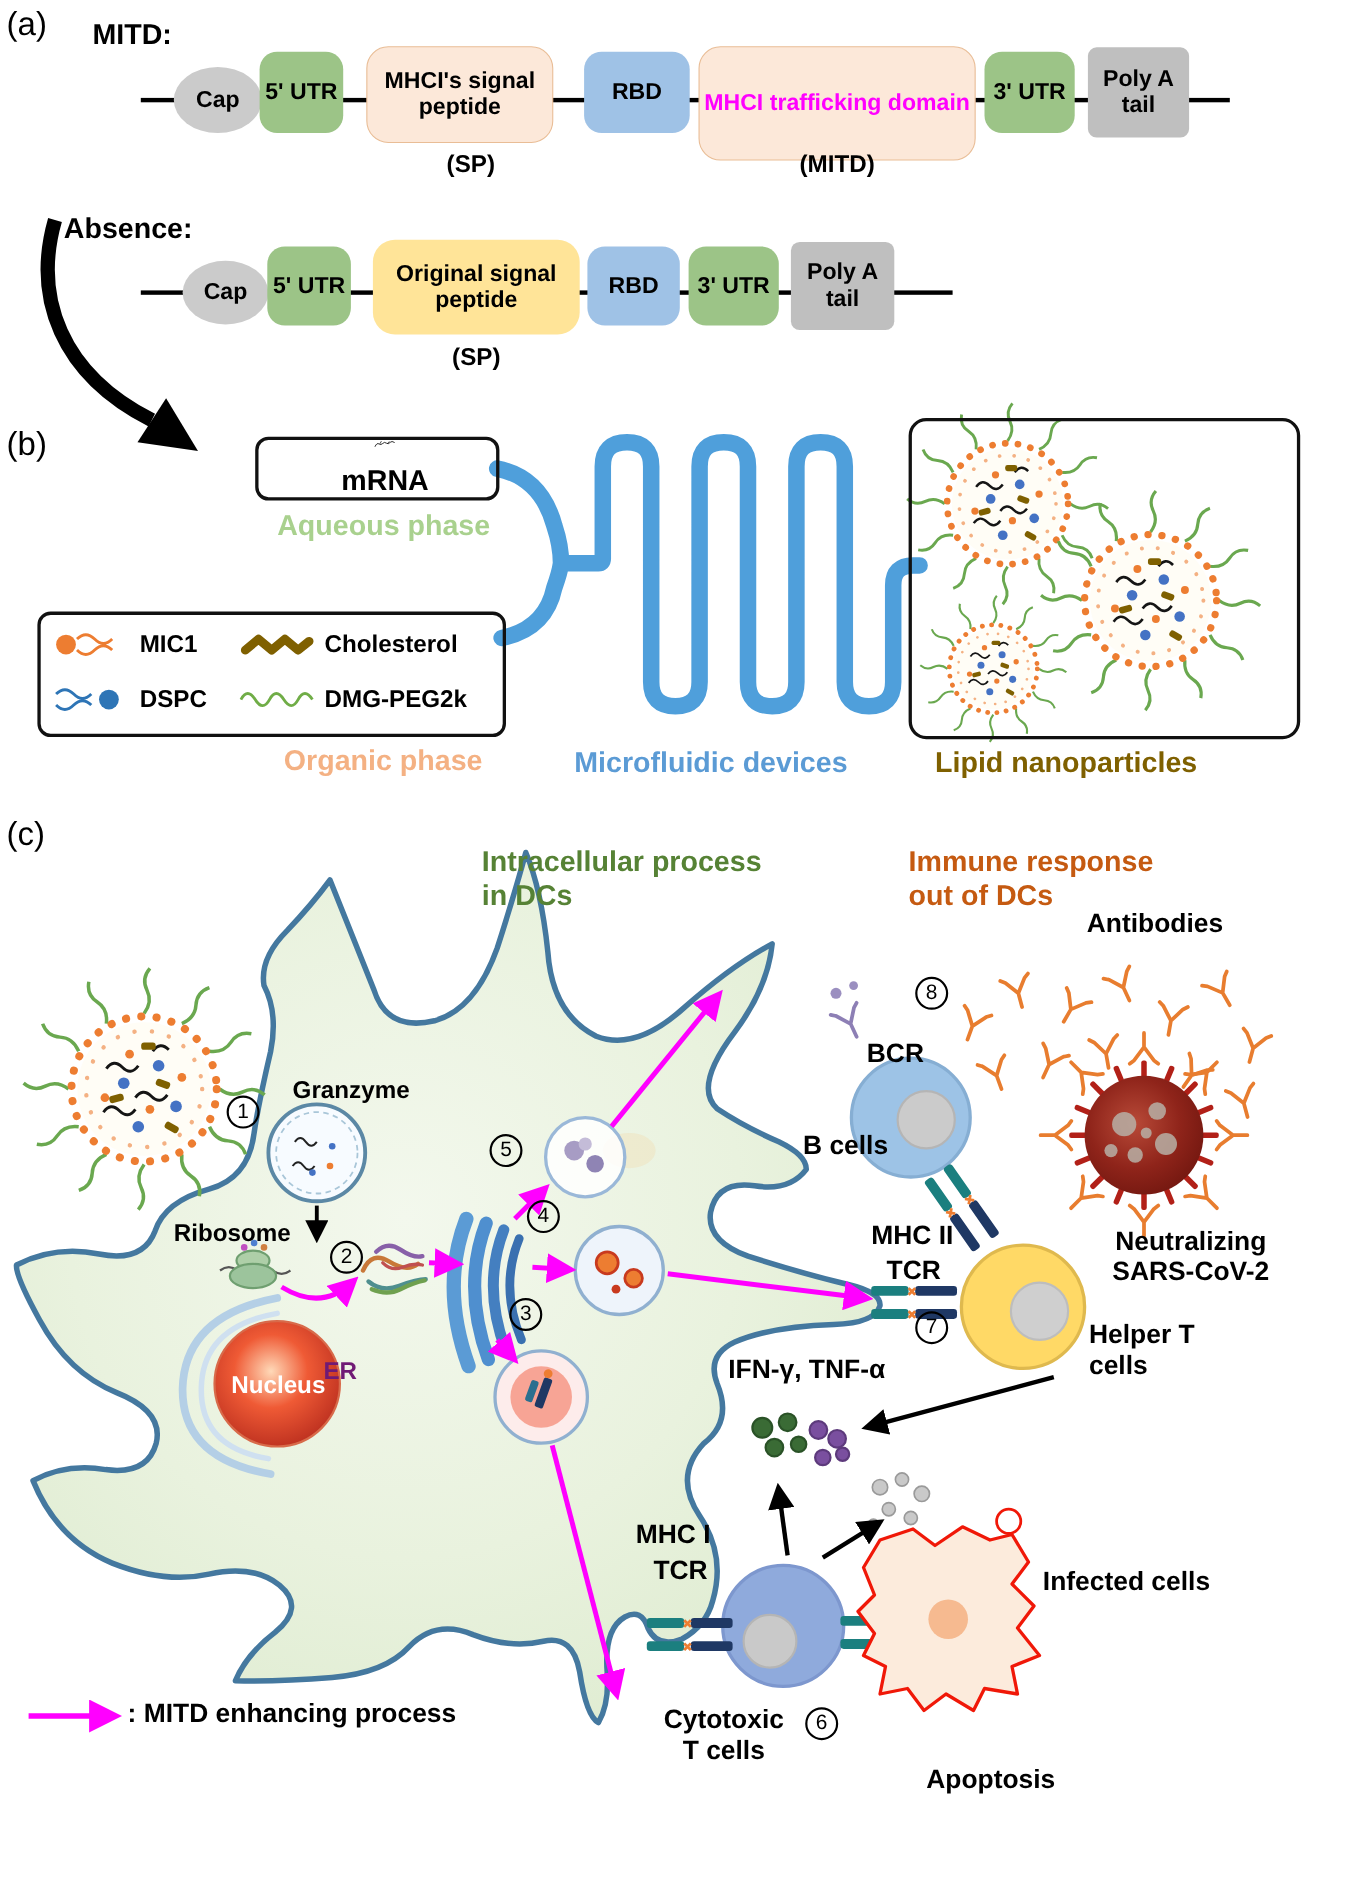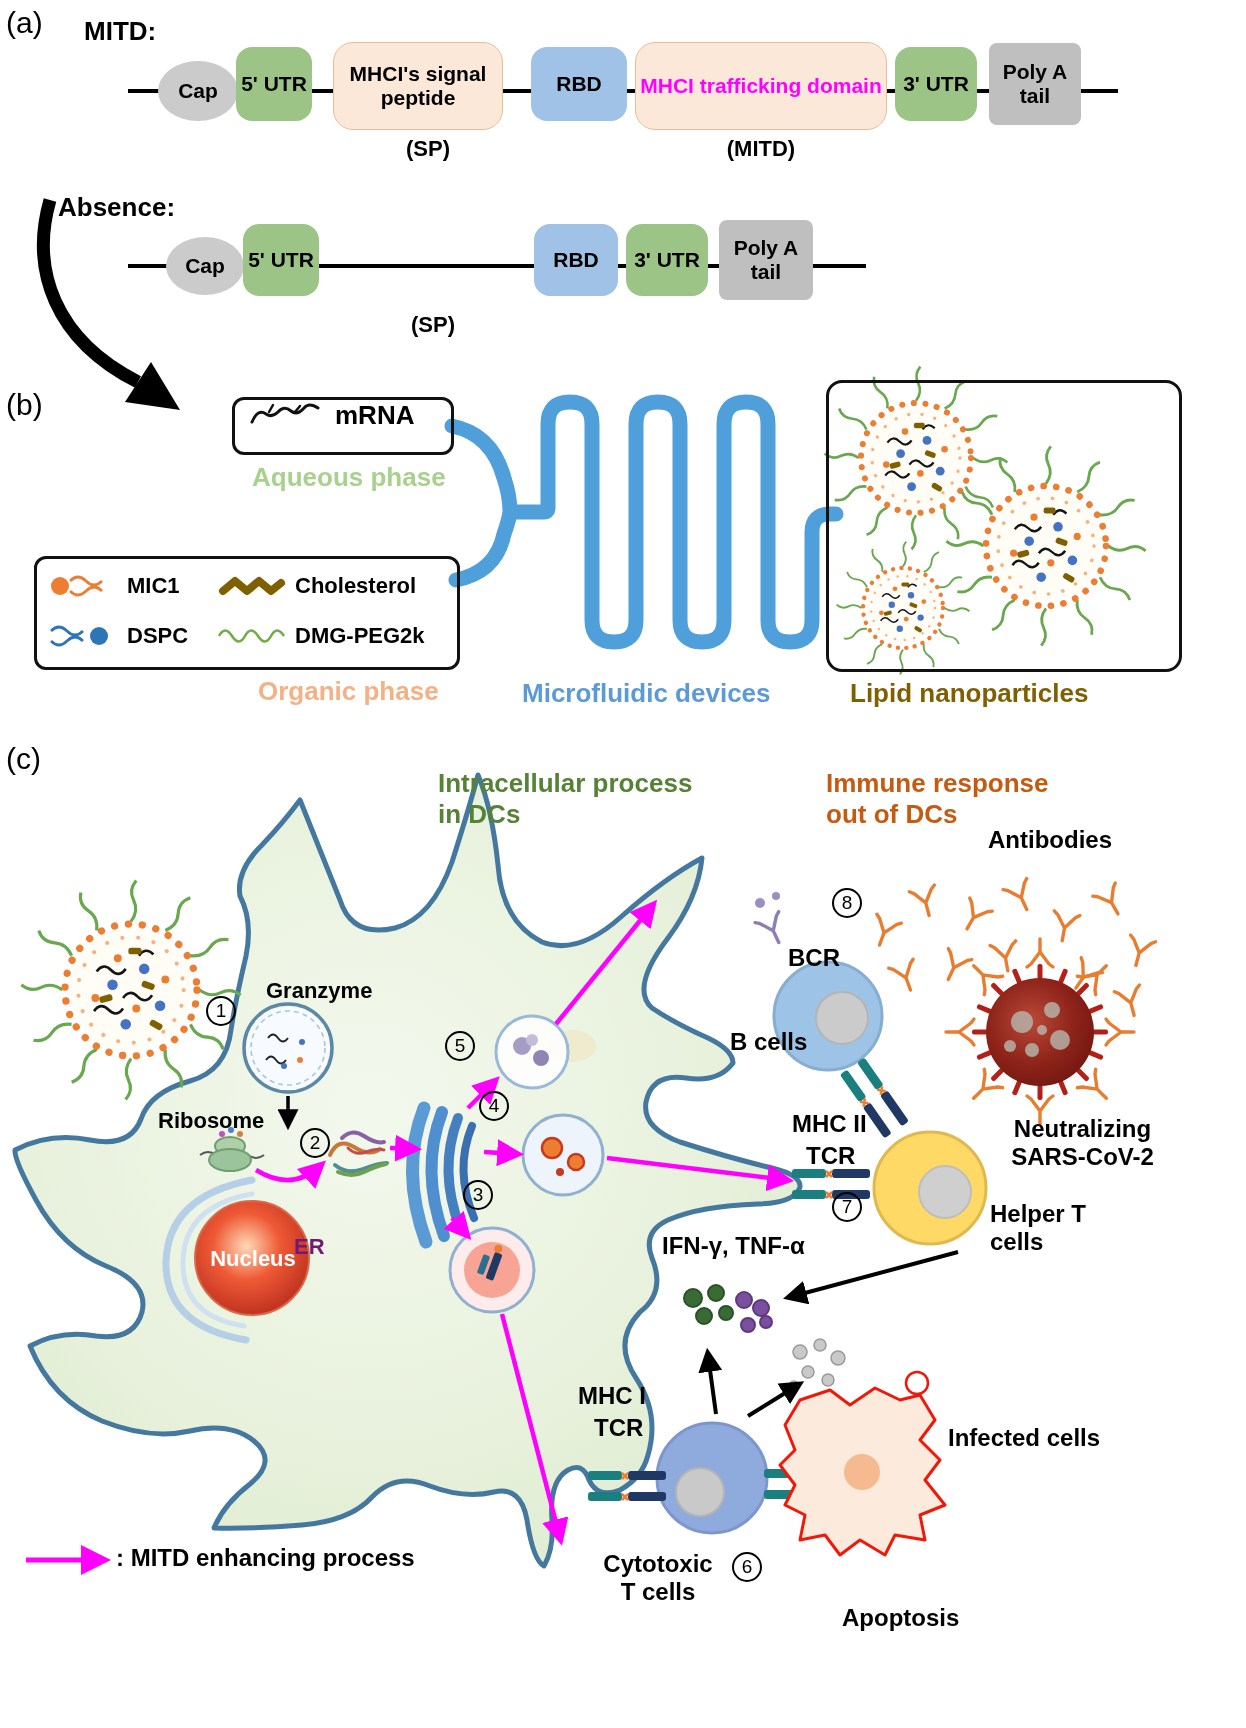--- a/index.html
+++ b/index.html
@@ -10,21 +10,21 @@
   .seclabel { position:absolute; z-index:3; font-weight:700; font-size:26px; color:#000; }
   .hline { position:absolute; z-index:1; height:4px; background:#000; }
   .block { position:absolute; z-index:2; display:flex; align-items:center; justify-content:center;
            text-align:center; font-weight:700; font-size:21px; line-height:1.15; color:#000; }
   .sub { position:absolute; z-index:3; font-weight:700; font-size:22px; text-align:center; color:#000; }
   .lbl { position:absolute; z-index:3; font-weight:700; font-size:24px; color:#000; }
   .prel { white-space:pre-line; }
   .step { position:absolute; z-index:3; width:30px; height:30px; border:2px solid #000; border-radius:50%;
           font-size:19px; text-align:center; line-height:26px; color:#000; background:rgba(255,255,255,.0); }
   .obox { position:absolute; z-index:2; border:3.5px solid #111; border-radius:16px; background:transparent; }
-  .mrnabox { display:flex; gap:12px; padding-left:14px; }
+  .mrnabox { display:flex; align-items:center; gap:12px; padding-left:14px;flex-direction:column; }
 </style>
 </head>
 <body>
 
 <div id="stage">
 
 <svg id="art" width="1246" height="1728" viewBox="0 0 1246 1728">
   <defs>
     <marker id="mk-m" viewBox="0 0 10 10" refX="7" refY="5" markerWidth="6" markerHeight="6" orient="auto">
       <path d="M0 0 L10 5 L0 10 Z" fill="#ff00ff"></path>
@@ -355,30 +355,31 @@
 </svg>
 
 <div class="ptag" style="left:6px; top:6px">(a)</div>
 <div class="seclabel" style="left:84px; top:16px">MITD:</div>
 
 <div class="hline" style="left:128px; top:89px; width:990px"></div>
 <div class="block" style="left:158px; top:61px; width:80px; height:60px; background:#cbcbcb; border-radius:50%">Cap</div>
 <div class="block" style="left:236px; top:47px; width:76px; height:74px; background:#9cc487; border-radius:16px">5' UTR</div>
 <div class="block" style="left:333px; top:42px; width:170px; height:88px; background:#fce8d9; border:1.5px solid #e9bd96; border-radius:20px">MHCI's signal peptide</div>
 <div class="block" style="left:531px; top:47px; width:96px; height:74px; background:#9fc2e6; border-radius:16px">RBD</div>
-<div class="block" style="left:635px; top:42px; width:252px; height:88px; background:#fce8d9; border:1.5px solid #e9bd96; border-radius:20px; color:#ff00ff">MHCI trafficking domain</div>
+<div class="block" style="left:635px; top:42px; width:252px; height:104px; background:#fce8d9; border:1.5px solid #e9bd96; border-radius:20px; color:#ff00ff">MHCI trafficking domain</div>
 <div class="block" style="left:895px; top:47px; width:82px; height:74px; background:#9cc487; border-radius:16px">3' UTR</div>
 <div class="block" style="left:989px; top:43px; width:92px; height:82px; background:#bfbfbf; border-radius:8px">Poly A tail</div>
 <div class="sub" style="left:333px; top:136px; width:190px">(SP)</div>
 <div class="sub" style="left:635px; top:136px; width:252px">(MITD)</div>
 
 <div class="seclabel" style="left:58px; top:192px">Absence:</div>
 <div class="hline" style="left:128px; top:264px; width:738px"></div>
 <div class="block" style="left:166px; top:237px; width:78px; height:58px; background:#cbcbcb; border-radius:50%">Cap</div>
 <div class="block" style="left:243px; top:224px; width:76px; height:72px; background:#9cc487; border-radius:16px">5' UTR</div>
+<div class="block" style="left:339px; top:218px; width:188px; height:86px; background:#ffe498; border-radius:20px">Original signal peptide</div>
 <div class="block" style="left:534px; top:224px; width:84px; height:72px; background:#9fc2e6; border-radius:16px">RBD</div>
 <div class="block" style="left:626px; top:224px; width:82px; height:72px; background:#9cc487; border-radius:16px">3' UTR</div>
 <div class="block" style="left:719px; top:220px; width:94px; height:80px; background:#bfbfbf; border-radius:8px">Poly A tail</div>
 <div class="sub" style="left:339px; top:312px; width:188px">(SP)</div>
 
 <div class="ptag" style="left:6px; top:388px">(b)</div>
 
 <div class="obox mrnabox" style="left:232px; top:397px; width:222px; height:58px; border-radius:12px">
   <svg width="74" height="34" viewBox="0 0 74 34">
     <path d="M3 22 q6 -14 14 -8 q6 4 12 -2 q6 -7 13 -1 q6 5 13 -3 q5 -6 14 0" stroke="#111" stroke-width="3" fill="none" stroke-linecap="round"></path>

